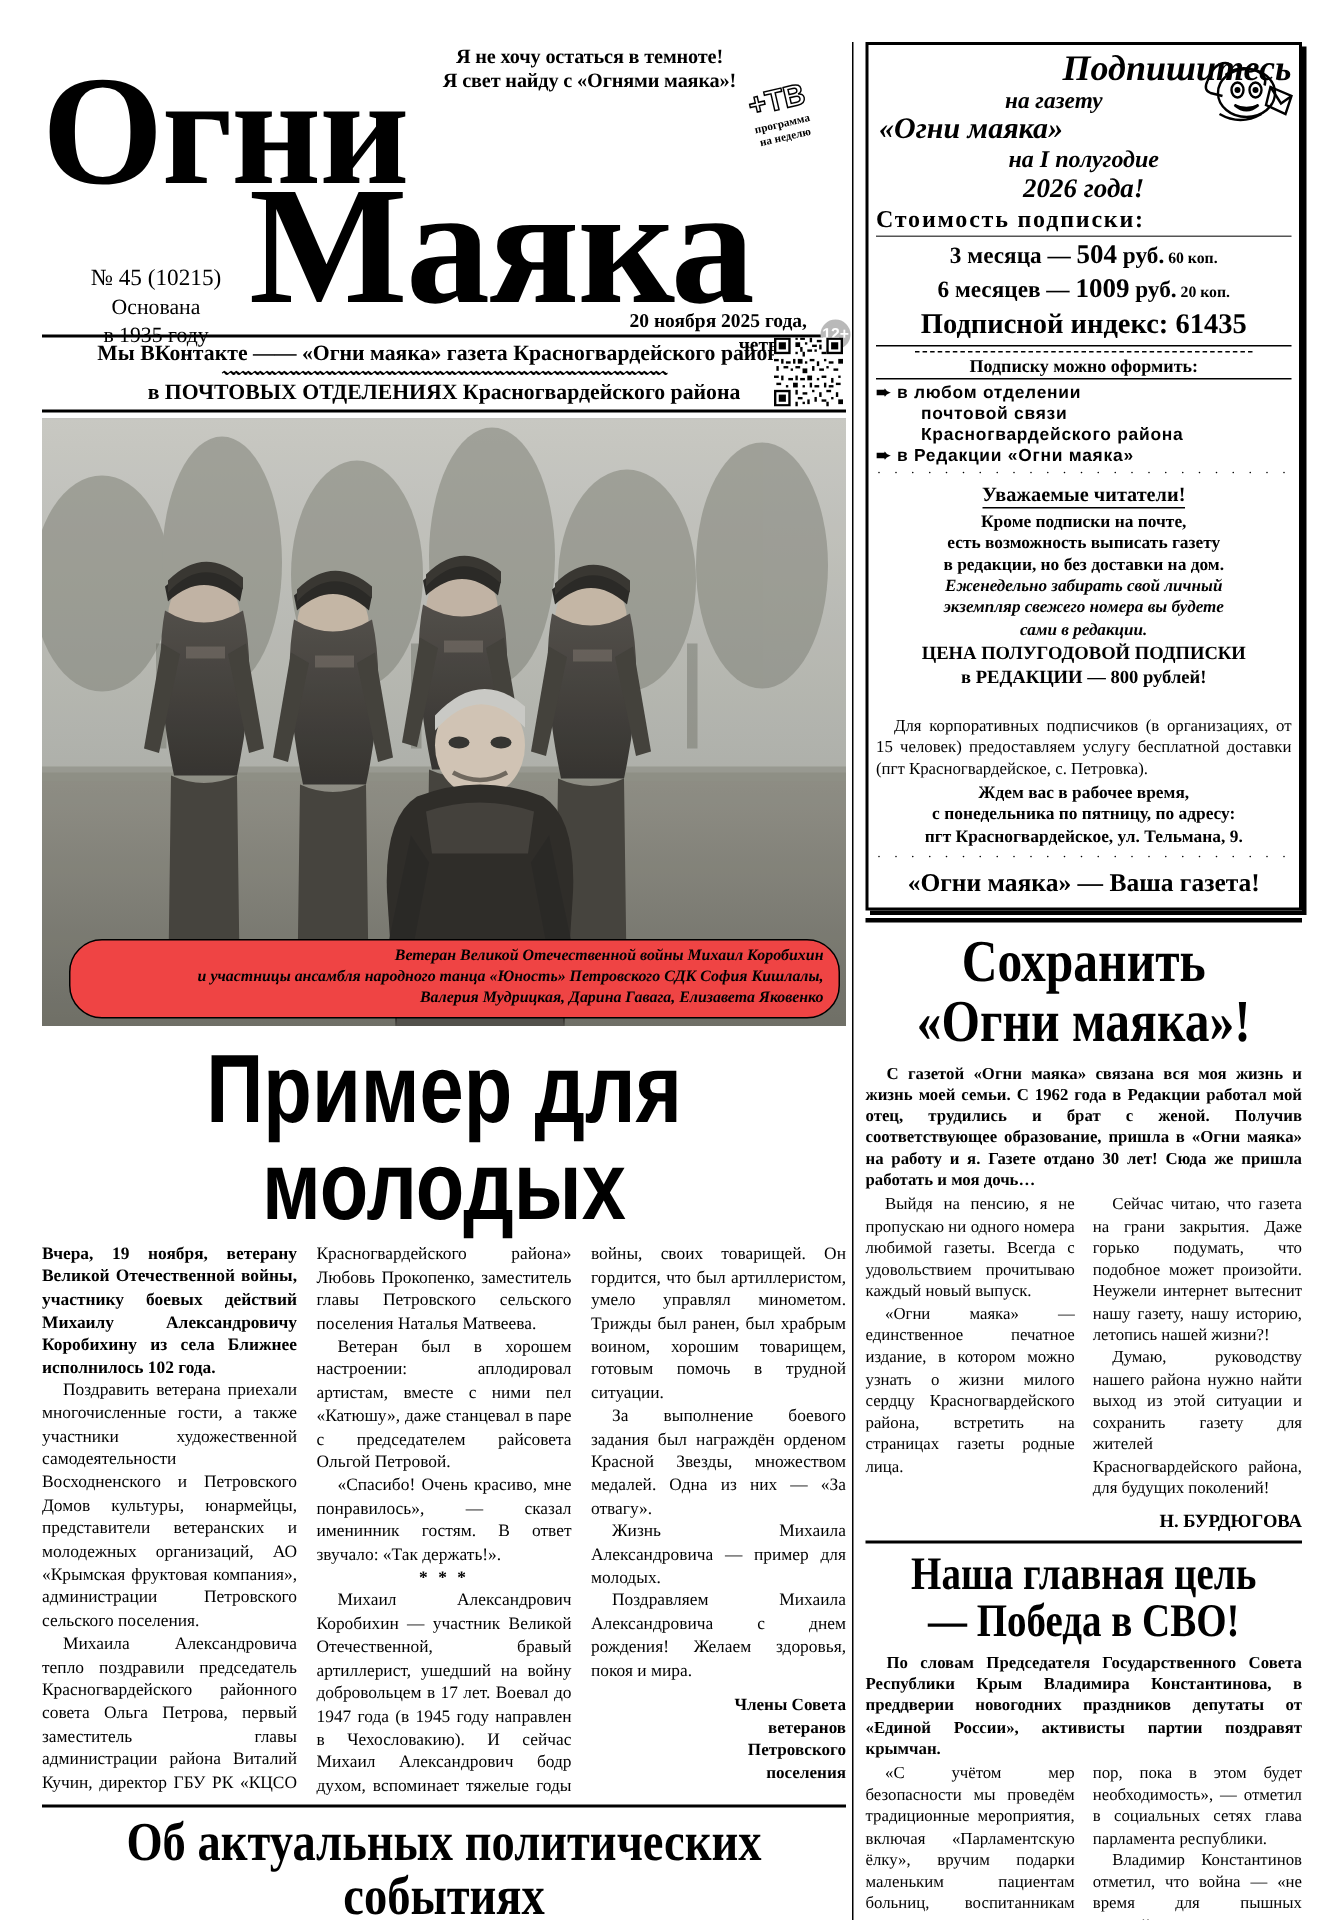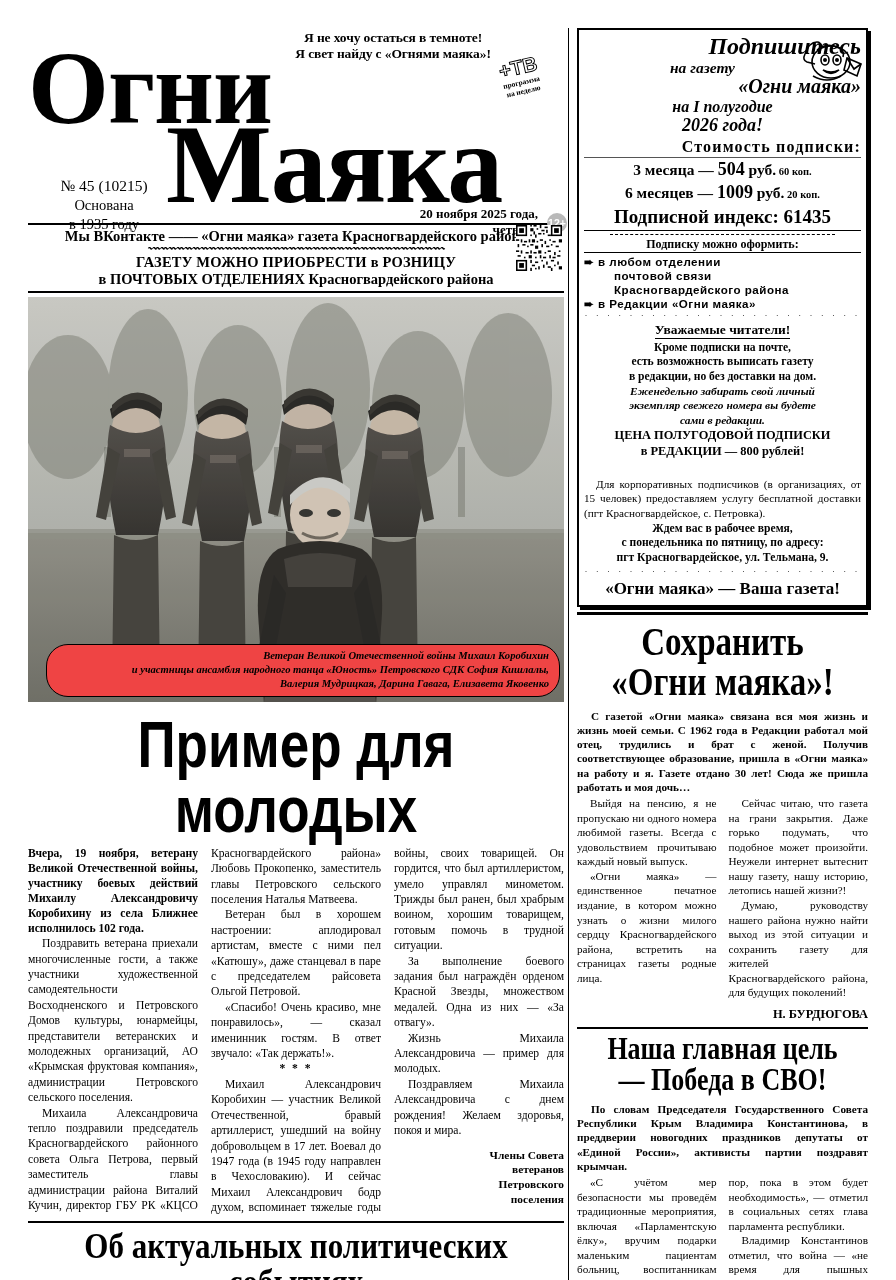--- a/index.html
+++ b/index.html
@@ -132,25 +132,25 @@
     transform:scaleY(1.18); transform-origin:center top;
   }
 
   
   .ad-box {
     border:2px solid #000; position:relative; padding:4px 5px 5px 5px;
     box-shadow:3px 3px 0 #000; background:#fff;
   }
   .ad-l1 { font-style:italic; font-weight:bold; font-size:24px; text-align:right; padding-left:4px; line-height:1.05; }
   .ad-l2 { font-style:italic; font-weight:bold; font-size:15.5px; text-align:center; line-height:1.1; margin-left:-40px;}
-  .ad-l3 { font-style:italic; font-weight:bold; font-size:20px; text-align:right; padding-left:2px; line-height:1.08; }
+  .ad-l3 { font-style:italic; font-weight:bold; font-size:20px; text-align:left; padding-left:2px; line-height:1.08; }
   .ad-l4 { font-style:italic; font-weight:bold; font-size:16px; text-align:center; line-height:1.12; }
   .ad-l5 { font-style:italic; font-weight:bold; font-size:18px; text-align:center; line-height:1.1; }
   .ad-cost {
-    font-weight:bold; font-size:16px; text-align:right;
+    font-weight:bold; font-size:16px; text-align:left;
     letter-spacing:1.2px; border-bottom:1px solid #555; line-height:1.25;
     margin-top:1px;
   }
   .ad-price { font-weight:bold; font-size:15.5px; text-align:center; line-height:1.3; }
   .ad-price .big { font-size:18px; }
   .ad-price .kop { font-size:10.5px; }
   .ad-index {
     font-weight:bold; font-size:19px; text-align:center;
     border-bottom:1.5px solid #000; line-height:1.3; margin-top:1px;
   }
@@ -217,21 +217,20 @@
       </div>
       <div class="age-badge">12+</div>
     </div>
 
     <div class="hr2"></div>
 
     <div style="position:relative;">
       <div class="vk-bar">Мы ВКонтакте —— «Огни маяка» газета Красногвардейского района</div>
       <div class="squiggle">〰〰〰〰〰〰〰〰〰〰〰〰〰〰〰〰〰〰〰〰〰〰〰〰〰〰〰〰〰〰〰〰〰〰〰〰〰</div>
       <div class="retail-bar">
-        <div class="l1">ГАЗЕТУ МОЖНО ПРИОБРЕСТИ в РОЗНИЦУ</div>
         <div class="l2">в ПОЧТОВЫХ ОТДЕЛЕНИЯХ Красногвардейского района</div>
       </div>
       <svg class="qr" viewBox="0 0 29 29">
         <rect width="29" height="29" fill="#fff"></rect>
         <g fill="#000">
           <rect x="0" y="0" width="7" height="7"></rect>
                 <rect x="1" y="1" width="5" height="5" fill="#fff"></rect>
                 <rect x="2" y="2" width="3" height="3"></rect>
           <rect x="22" y="0" width="7" height="7"></rect>
                 <rect x="23" y="1" width="5" height="5" fill="#fff"></rect>

